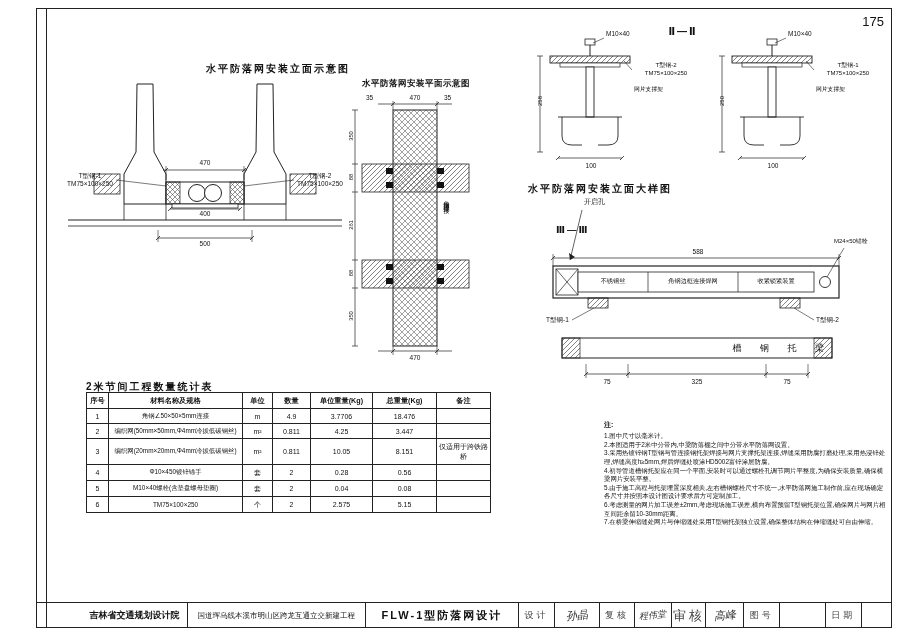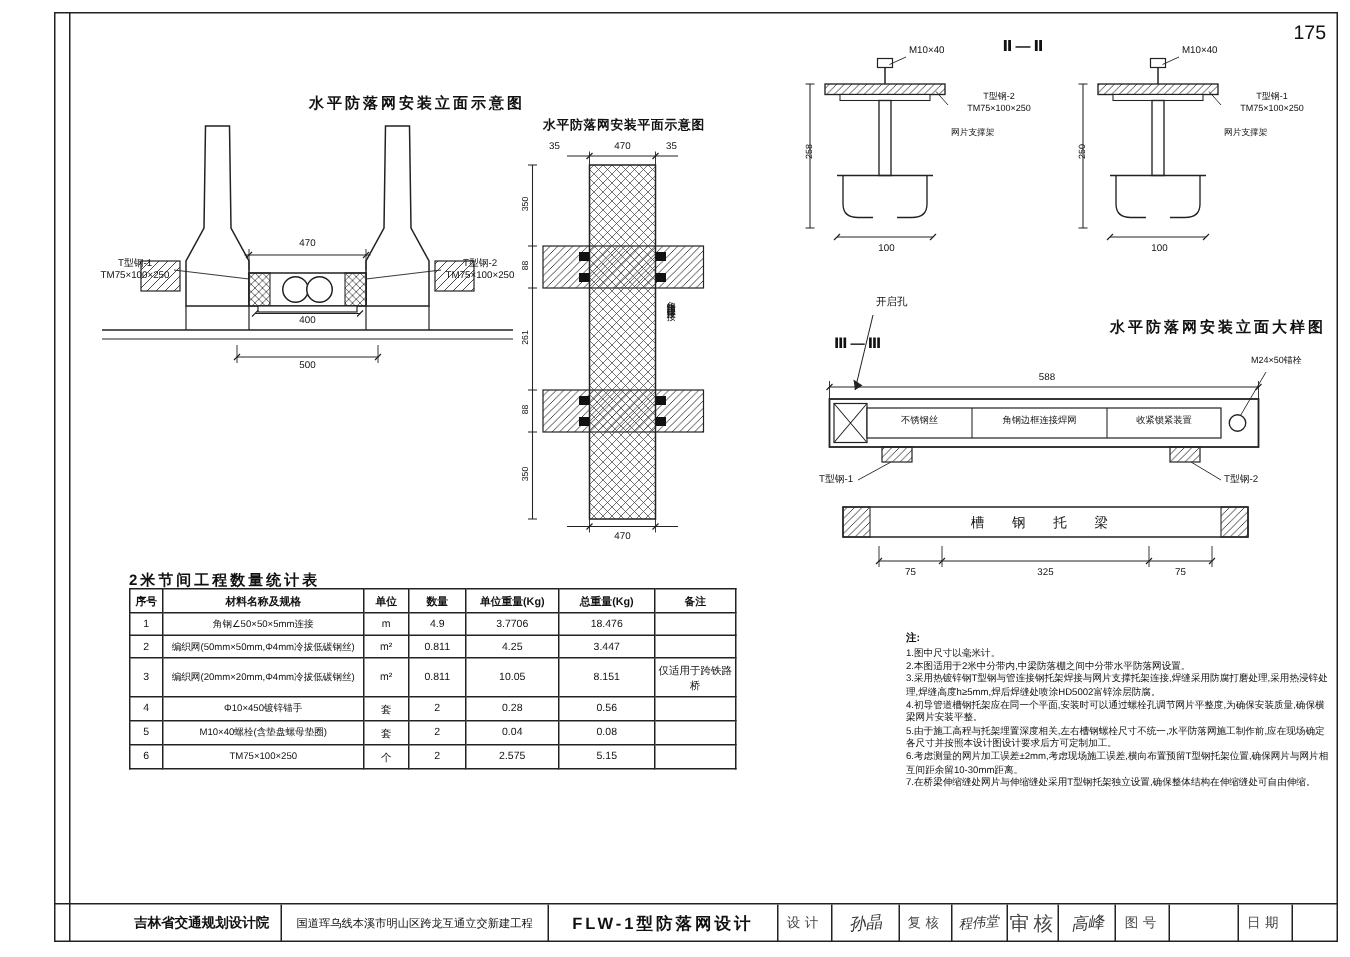--- a/index.html
+++ b/index.html
@@ -188,21 +188,21 @@
   </div>
   <div class="lbl" style="left:106px;top:60px;font-size:5.8px;">网片支撑架</div>
   <div class="lbl" style="left:288px;top:60px;font-size:5.8px;">网片支撑架</div>
   <div class="dimtxt vtext" style="left:0;top:72px;width:24px;font-size:6px;text-align:center;">258</div>
   <div class="dimtxt vtext" style="left:182px;top:72px;width:24px;font-size:6px;text-align:center;">250</div>
   <div class="dimtxt" style="left:48px;top:136px;width:30px;text-align:center;">100</div>
   <div class="dimtxt" style="left:230px;top:136px;width:30px;text-align:center;">100</div>
 </div>
 
 <div class="blk" style="left:528px;top:180px;width:356px;height:216px;">
-  <div class="dtitle" style="left:0;top:2px;width:356px;text-align:right;margin-top:29px;">水平防落网安装立面大样图</div>
+  <div class="dtitle" style="left:0;top:2px;width:356px;text-align:left;">水平防落网安装立面大样图</div>
   <svg width="356" height="216" viewBox="0 0 356 216" style="top:0;">
     <defs>
       <pattern id="dt-h" width="5" height="5" patternUnits="userSpaceOnUse">
           <path d="M0,5 L5,0" stroke="#333" stroke-width="0.6"></path>
         </pattern>
     </defs>
 
     <line x1="54" y1="30" x2="42" y2="80" stroke="#222" stroke-width="0.7"></line>
     <polygon points="42,80 41,73 47,77" fill="#222"></polygon>
 
@@ -235,21 +235,21 @@
   </svg>
   <div class="dtitle" style="left:28px;top:44px;font-size:9.5px;">Ⅲ—Ⅲ</div>
   <div class="lbl" style="left:56px;top:18px;font-size:7px;">开启孔</div>
   <div class="dimtxt" style="left:140px;top:68px;width:60px;text-align:center;">588</div>
   <div class="lbl c" style="left:54px;top:97px;width:62px;font-size:6.2px;">不锈钢丝</div>
   <div class="lbl c" style="left:122px;top:97px;width:86px;font-size:6.2px;">角钢边框连接焊网</div>
   <div class="lbl c" style="left:212px;top:97px;width:72px;font-size:6.2px;">收紧锁紧装置</div>
   <div class="lbl" style="left:306px;top:58px;font-size:6px;">M24×50锚栓</div>
   <div class="lbl" style="left:18px;top:136px;">T型钢-1</div>
   <div class="lbl" style="left:288px;top:136px;">T型钢-2</div>
-  <div class="lbl" style="left:34px;top:163px;width:270px;text-align:center;font-size:9px;letter-spacing:8px;white-space:nowrap;">槽 钢 托 梁</div>
+  <div class="lbl" style="left:34px;top:163px;width:270px;text-align:right;font-size:9px;letter-spacing:8px;white-space:nowrap;">槽 钢 托 梁</div>
   <div class="dimtxt" style="left:67px;top:198px;width:24px;text-align:center;">75</div>
   <div class="dimtxt" style="left:154px;top:198px;width:30px;text-align:center;">325</div>
   <div class="dimtxt" style="left:247px;top:198px;width:24px;text-align:center;">75</div>
 </div>
 
 <div class="blk" style="left:86px;top:380px;width:404px;height:170px;">
   <div class="dtitle" style="left:0;top:0;width:404px;text-align:left;">2米节间工程数量统计表</div>
   <table class="qty" style="position:absolute;left:0;top:12px;">
     <colgroup>
       <col style="width:22px">

